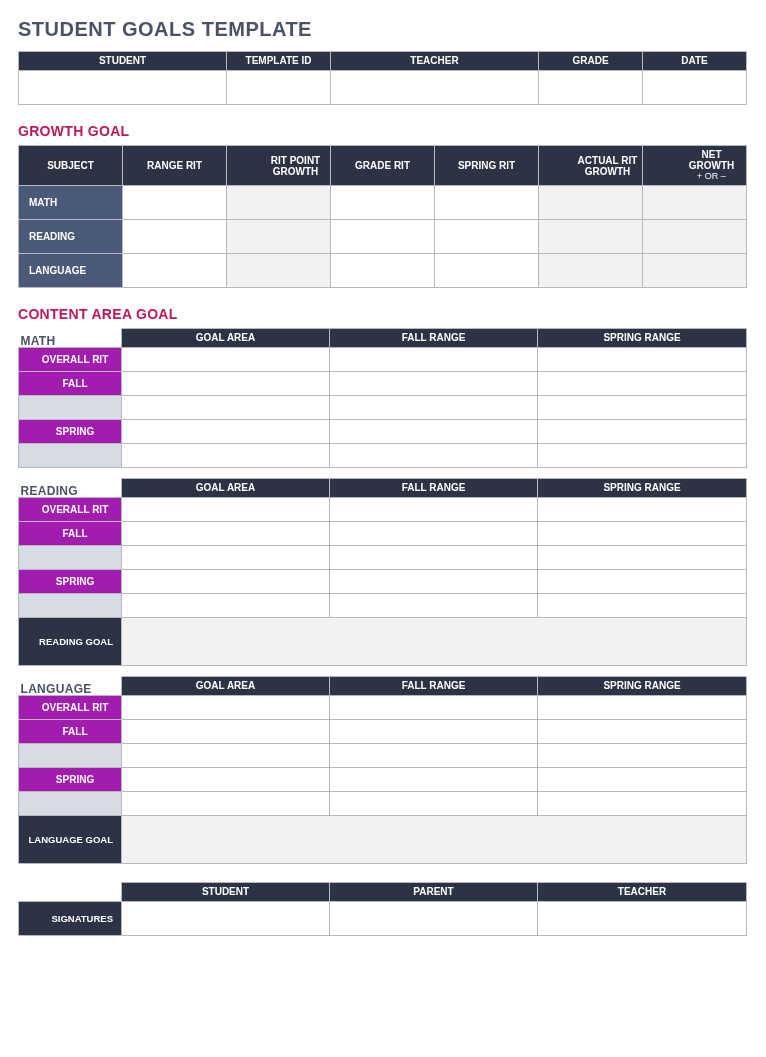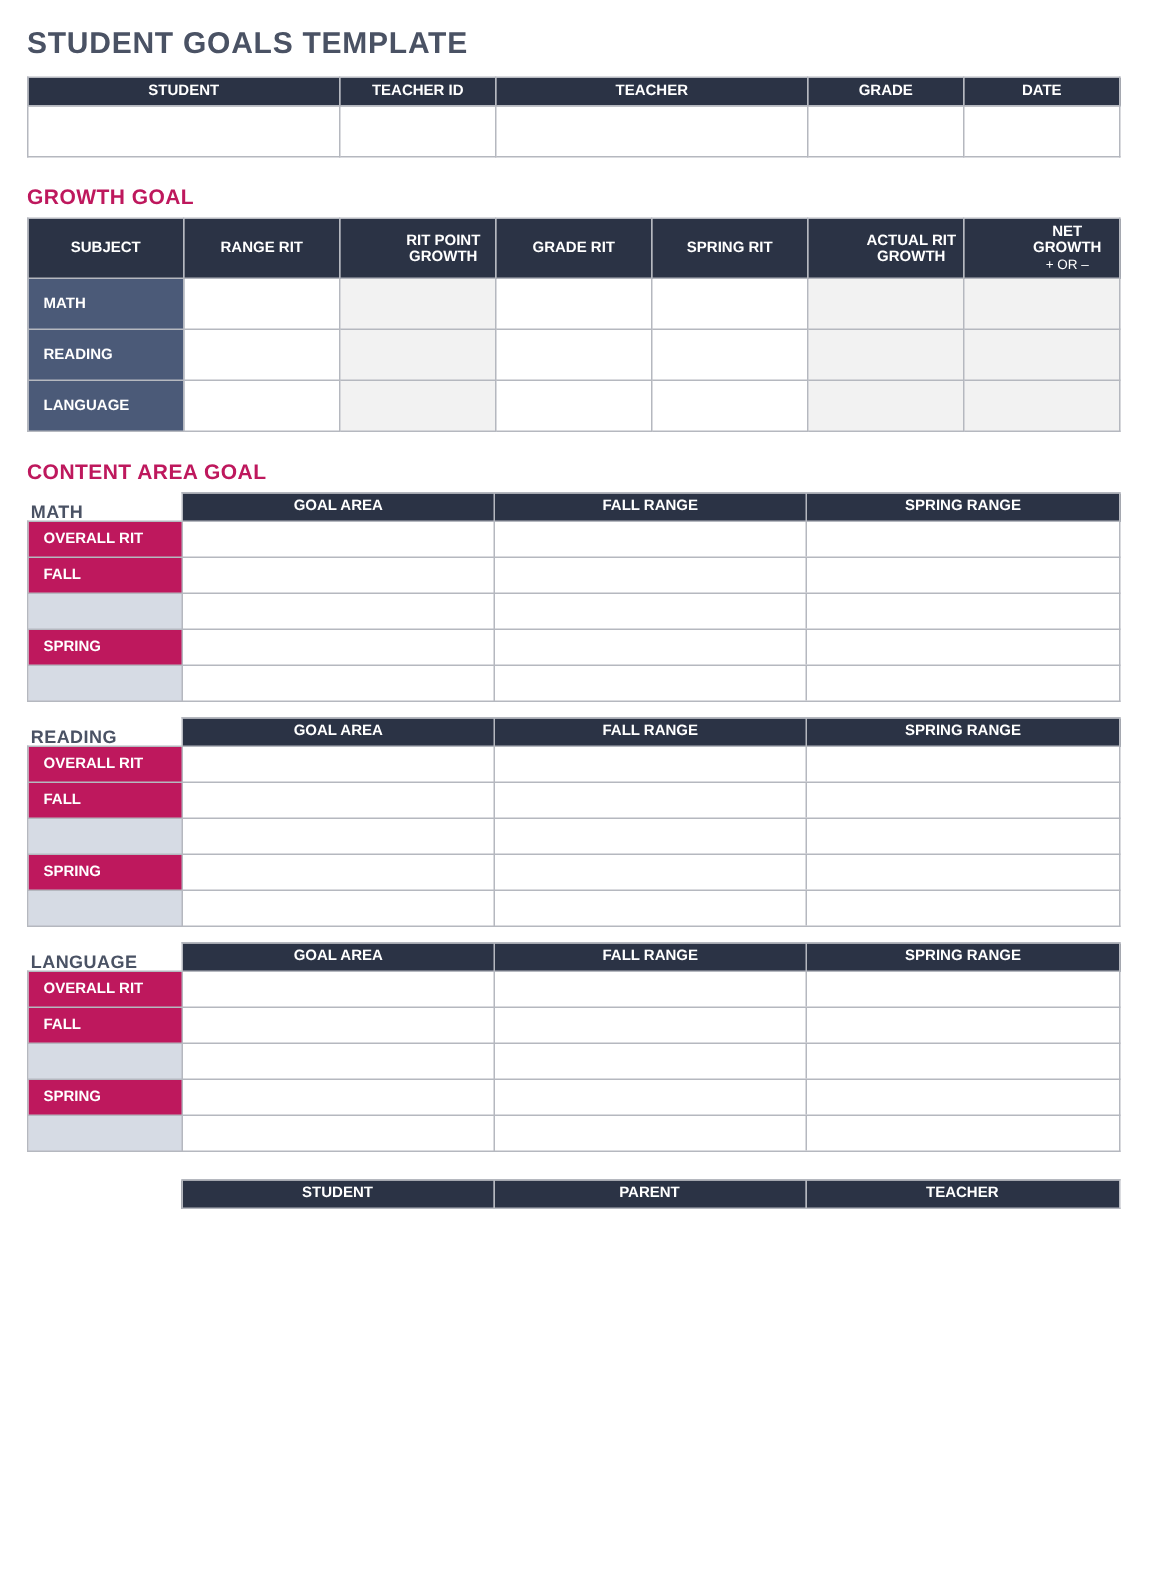--- a/index.html
+++ b/index.html
@@ -83,25 +83,26 @@
   .content td { height: 24px; }
   .content .side-dark {
     background: #2b3345;
     color: #fff;
     font-weight: bold;
     text-align: right;
     padding-right: 8px;
     font-size: 9.5px;
   }
   .content .side-mid {
-    background: #be185d;
+    background: #a21caf;
     color: #fff;
     font-weight: bold;
     padding-left: 10px;
     font-size: 10px;
+    text-align: center;
   }
   .content .side-light {
     background: #d6dbe4;
   }
   .content .goalrow td { height: 48px; }
   .content .goalrow .side-dark { font-size: 9.5px; }
   .content .goalrow .goalcell { background: #f2f2f2; }
   .content td.dashed-right { border-right: 1px dashed #aaa; }
   
   .sign-wrap { margin-top: 18px; }
@@ -120,21 +121,21 @@
 </style>
 </head>
 <body>
 
 <h1 class="page-title">STUDENT GOALS TEMPLATE</h1>
 
 <table class="info">
   <tbody>
       <tr>
     <th style="width:208px">STUDENT</th>
-    <th style="width:104px">TEACHER ID</th>
+    <th style="width:104px">TEMPLATE ID</th>
     <th style="width:208px">TEACHER</th>
     <th style="width:104px">GRADE</th>
     <th style="width:104px">DATE</th>
   </tr>
   <tr>
     <td></td>
     <td></td>
     <td></td>
     <td></td>
     <td></td>
@@ -268,20 +269,24 @@
     <td></td>
     <td class="dashed-right"></td>
     <td></td>
   </tr>
   <tr>
     <td class="side-light"></td>
     <td></td>
     <td class="dashed-right"></td>
     <td></td>
   </tr>
+  <tr class="goalrow">
+    <td class="side-dark">READING GOAL</td>
+    <td class="goalcell" colspan="3"></td>
+  </tr>
 </tbody>
     </table>
 </div>
 
 <div class="content content-wrap">
 <table>
   <tbody>
         <tr class="head-row">
     <th class="corner">
             <h3 class="subject-title">LANGUAGE</h3>
@@ -313,28 +318,38 @@
     <td></td>
     <td class="dashed-right"></td>
     <td></td>
   </tr>
   <tr>
     <td class="side-light"></td>
     <td></td>
     <td class="dashed-right"></td>
     <td></td>
   </tr>
+  <tr class="goalrow">
+    <td class="side-dark">LANGUAGE GOAL</td>
+    <td class="goalcell" colspan="3"></td>
+  </tr>
 </tbody>
     </table>
 </div>
 
 <div class="sign-wrap">
 <table class="sign">
   <tbody>
         <tr>
     <th class="corner" style="width:103px"></th>
     <th style="width:208px">STUDENT</th>
     <th style="width:208px">PARENT</th>
     <th style="width:209px">TEACHER</th>
   </tr>
+  <tr>
+    <td class="side-dark">SIGNATURES</td>
+    <td></td>
+    <td></td>
+    <td></td>
+  </tr>
 </tbody>
     </table>
 </div>
 
 </body></html>

